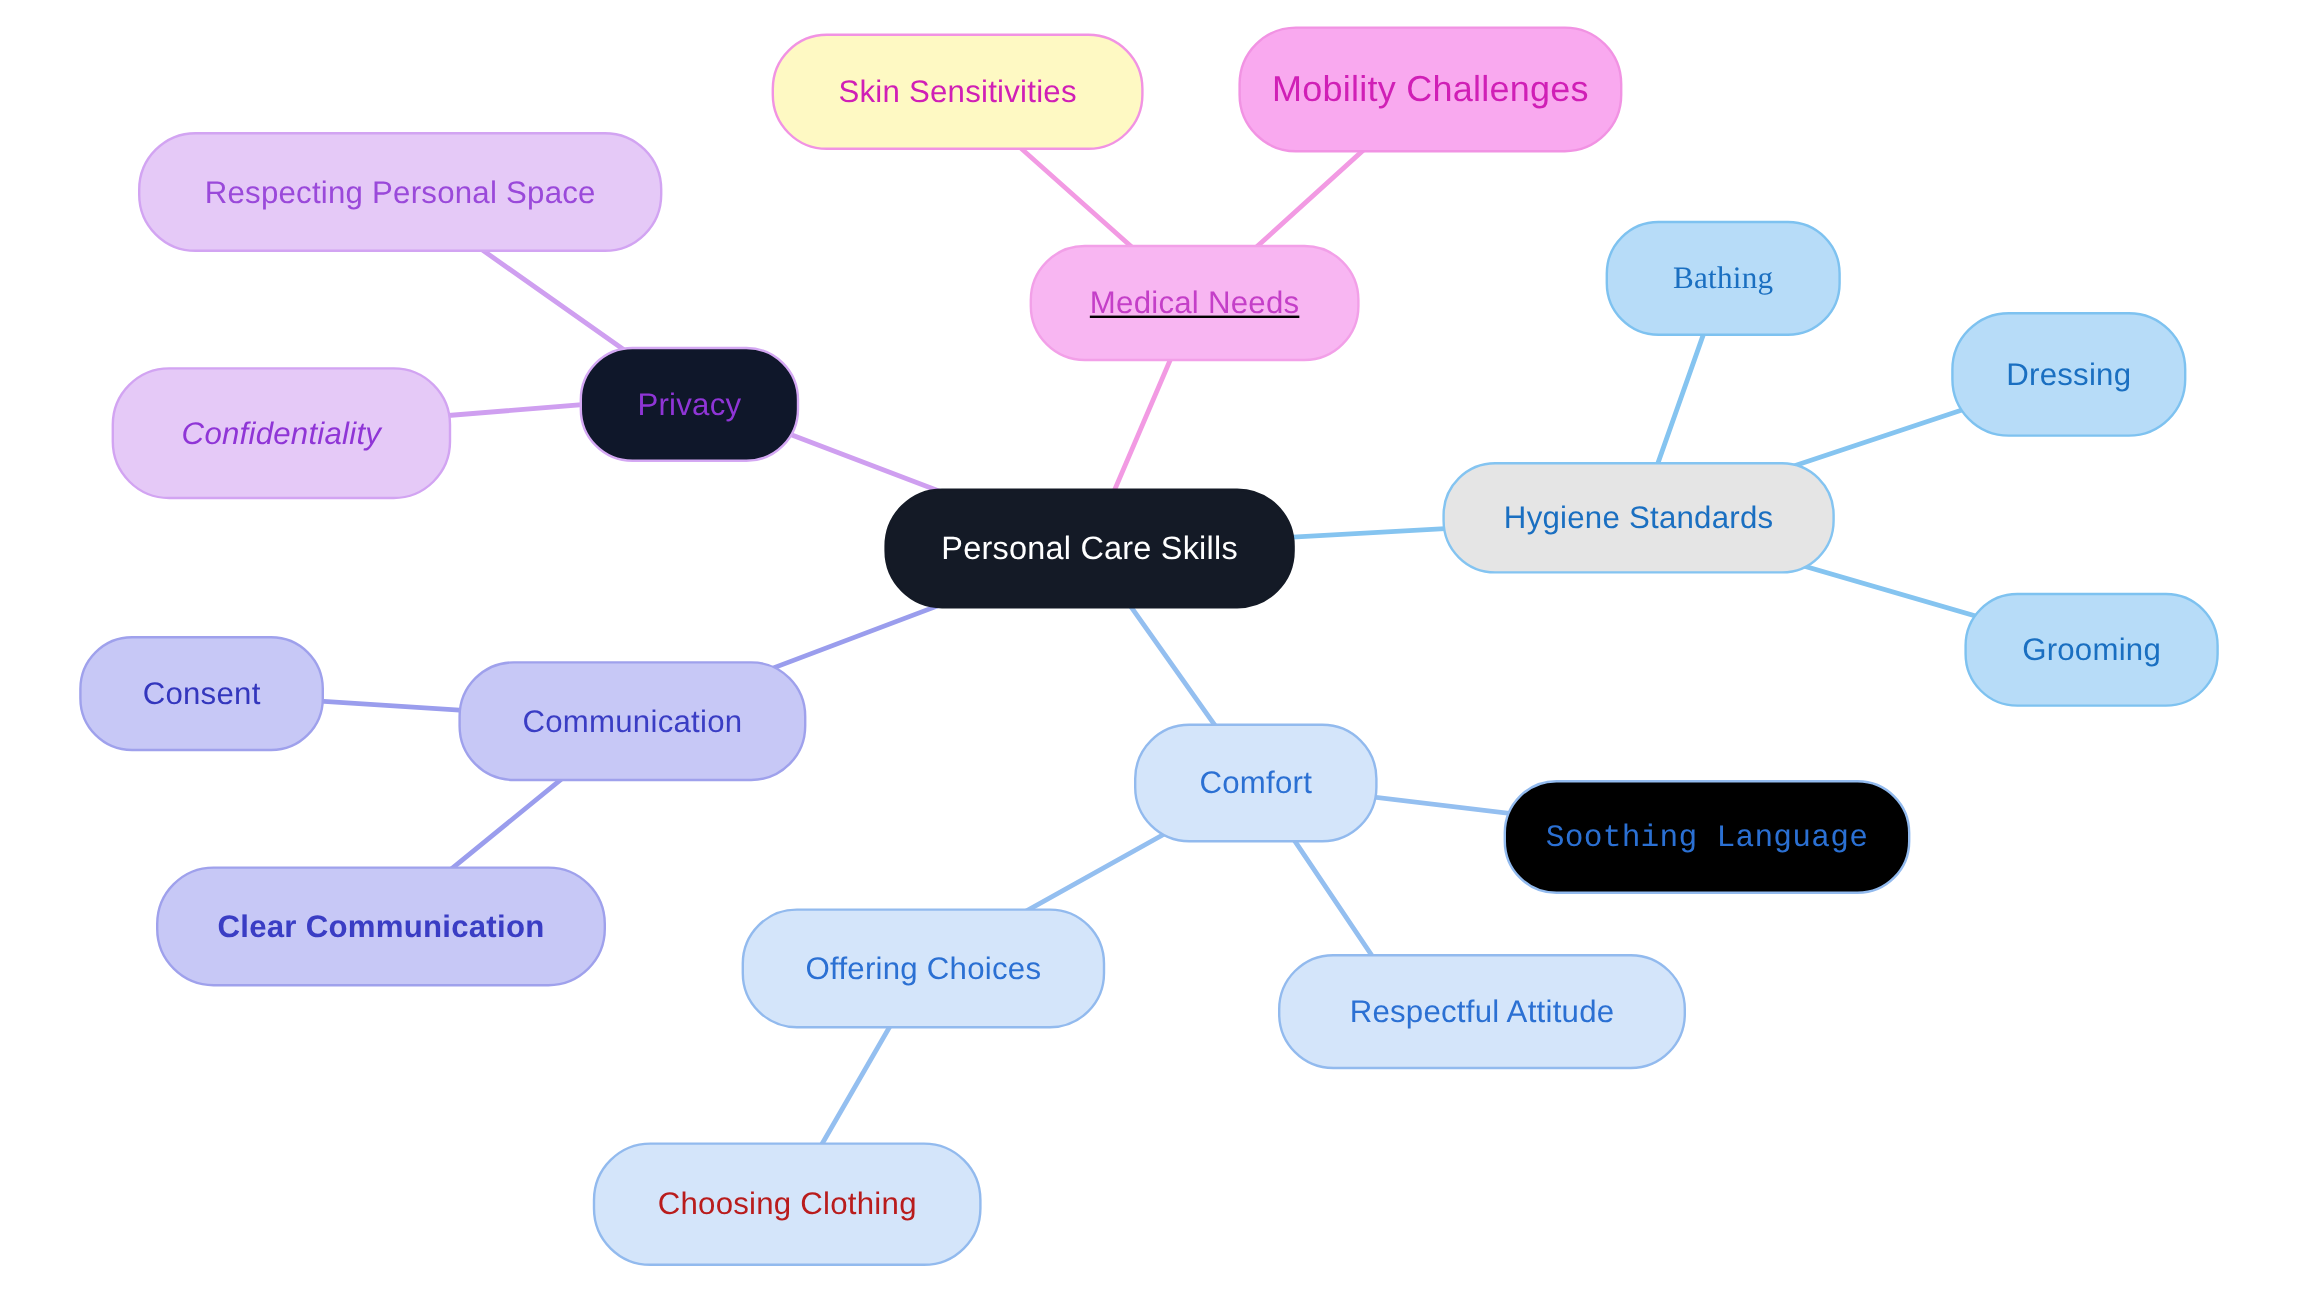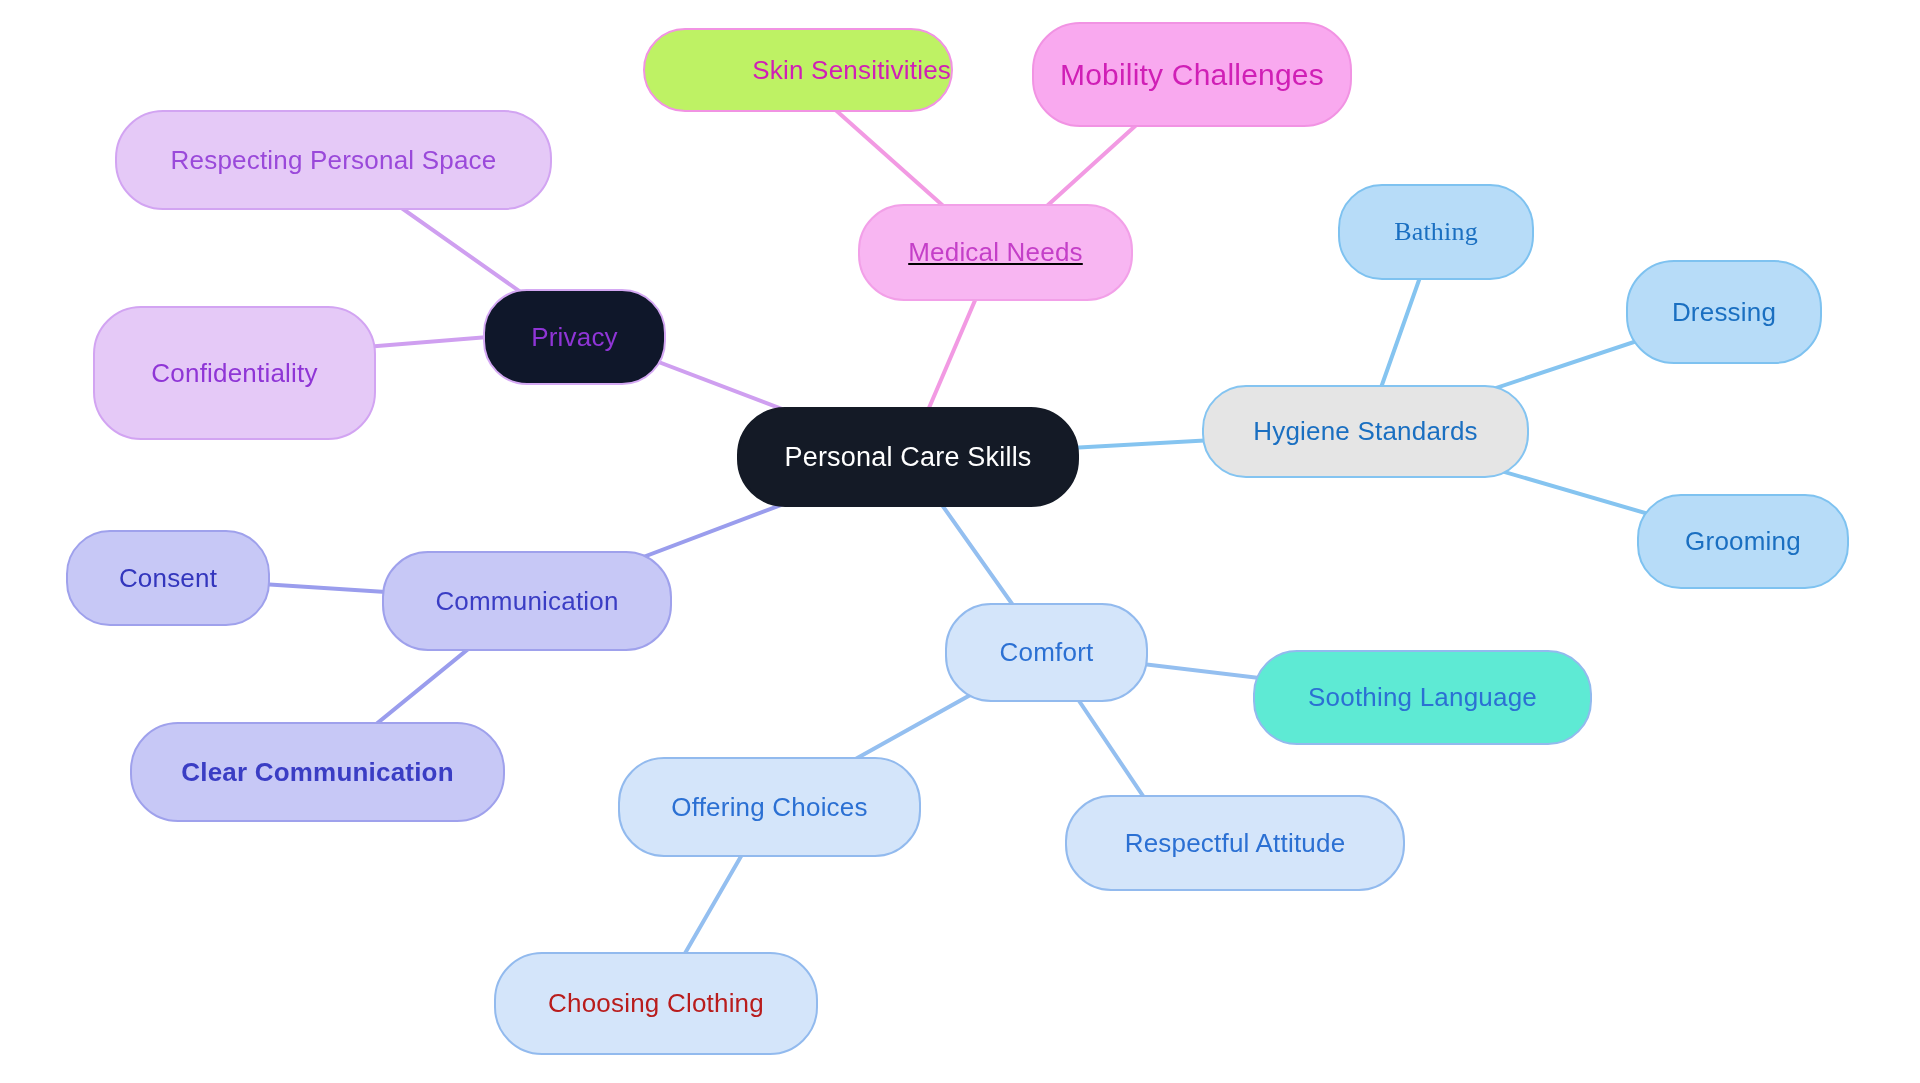--- a/index.html
+++ b/index.html
@@ -63,27 +63,27 @@
   <div id="nodes-layer">
       <div class="mm-node" style="left: 737px; top: 407px; width: 342px; height: 100px; background: rgb(20, 26, 38); border: 2px solid rgb(20, 26, 38); border-radius: 48px;">
         <span class="mm-label" style="color: rgb(255, 255, 255); font-size: 27px;">Personal Care Skills</span>
       </div>
       <div class="mm-node" style="left: 483px; top: 289px; width: 183px; height: 96px; background: #0f172a; border: 2px solid rgb(212, 168, 243); border-radius: 44px;">
         <span class="mm-label" style="color: rgb(143, 53, 214); font-size: 26px;">Privacy</span>
       </div>
       <div class="mm-node" style="left: 115px; top: 110px; width: 437px; height: 100px; background: rgb(229, 201, 247); border: 2px solid rgb(210, 164, 242); border-radius: 48px;">
         <span class="mm-label" style="color: rgb(154, 73, 218); font-size: 26px;">Respecting Personal Space</span>
       </div>
-      <div class="mm-node" style="left: 93px; top: 306px; width: 283px; height: 134px; background: rgb(229, 201, 247); border: 2px solid rgb(210, 164, 242); border-radius: 48px;">
+      <div class="mm-node" style="left: 93px; top: 306px; width: 283px; height: 110px; background: rgb(229, 201, 247); border: 2px solid rgb(210, 164, 242); border-radius: 48px; font-style: italic;">
         <span class="mm-label" style="color: rgb(143, 53, 214); font-size: 26px;">Confidentiality</span>
       </div>
       <div class="mm-node" style="left: 858px; top: 204px; width: 275px; height: 97px; background: rgb(248, 182, 242); border: 2px solid rgb(242, 160, 232); border-radius: 46px; text-decoration: underline;">
         <span class="mm-label" style="color: rgb(196, 63, 200); font-size: 26px;">Medical Needs</span>
       </div>
-      <div class="mm-node" style="left: 643px; top: 28px; width: 310px; height: 84px; background: #bef264; border: 2px solid rgb(241, 147, 227); border-radius: 46px; justify-content: flex-end;">
+      <div class="mm-node" style="left: 643px; top: 28px; width: 310px; height: 97px; background: #fef9c3; border: 2px solid rgb(241, 147, 227); border-radius: 46px;">
         <span class="mm-label" style="color: rgb(208, 31, 182); font-size: 26px;">Skin Sensitivities</span>
       </div>
       <div class="mm-node" style="left: 1032px; top: 22px; width: 320px; height: 105px; background: rgb(249, 169, 239); border: 2px solid rgb(241, 147, 227); border-radius: 48px;">
         <span class="mm-label" style="color: rgb(208, 31, 182); font-size: 30px;">Mobility Challenges</span>
       </div>
       <div class="mm-node" style="left: 1202px; top: 385px; width: 327px; height: 93px; background: #e5e5e5; border: 2px solid rgb(132, 196, 241); border-radius: 44px;">
         <span class="mm-label" style="color: rgb(26, 111, 193); font-size: 26px;">Hygiene Standards</span>
       </div>
       <div class="mm-node" style="left: 1338px; top: 184px; width: 196px; height: 96px; background: rgb(183, 220, 248); border: 2px solid rgb(126, 194, 240); border-radius: 44px;">
         <span class="mm-label" style="color: rgb(26, 111, 193); font-size: 26px; font-family: Liberation Serif, serif;">Bathing</span>
@@ -99,21 +99,21 @@
       </div>
       <div class="mm-node" style="left: 66px; top: 530px; width: 204px; height: 96px; background: rgb(199, 200, 246); border: 2px solid rgb(159, 161, 236); border-radius: 44px;">
         <span class="mm-label" style="color: rgb(51, 54, 189); font-size: 26px;">Consent</span>
       </div>
       <div class="mm-node" style="left: 130px; top: 722px; width: 375px; height: 100px; background: rgb(199, 200, 246); border: 2px solid rgb(159, 161, 236); border-radius: 48px; font-weight: bold;">
         <span class="mm-label" style="color: rgb(58, 61, 196); font-size: 26px;">Clear Communication</span>
       </div>
       <div class="mm-node" style="left: 945px; top: 603px; width: 203px; height: 99px; background: rgb(212, 229, 250); border: 2px solid rgb(146, 186, 238); border-radius: 46px;">
         <span class="mm-label" style="color: rgb(43, 112, 211); font-size: 26px;">Comfort</span>
       </div>
-      <div class="mm-node" style="left: 1253px; top: 650px; width: 339px; height: 95px; background: #5eead4; border: 2px solid rgb(146, 186, 238); border-radius: 44px;">
+      <div class="mm-node" style="left: 1253px; top: 650px; width: 339px; height: 95px; background: #000000; border: 2px solid rgb(146, 186, 238); border-radius: 44px; font-family: Liberation Mono, monospace;">
         <span class="mm-label" style="color: rgb(43, 112, 211); font-size: 26px;">Soothing Language</span>
       </div>
       <div class="mm-node" style="left: 618px; top: 757px; width: 303px; height: 100px; background: rgb(212, 229, 250); border: 2px solid rgb(146, 186, 238); border-radius: 46px;">
         <span class="mm-label" style="color: rgb(43, 112, 211); font-size: 26px;">Offering Choices</span>
       </div>
       <div class="mm-node" style="left: 1065px; top: 795px; width: 340px; height: 96px; background: rgb(212, 229, 250); border: 2px solid rgb(146, 186, 238); border-radius: 46px;">
         <span class="mm-label" style="color: rgb(43, 112, 211); font-size: 26px;">Respectful Attitude</span>
       </div>
       <div class="mm-node" style="left: 494px; top: 952px; width: 324px; height: 103px; background: rgb(212, 229, 250); border: 2px solid rgb(146, 186, 238); border-radius: 48px;">
         <span class="mm-label" style="color: #b91c1c; font-size: 26px;">Choosing Clothing</span>

